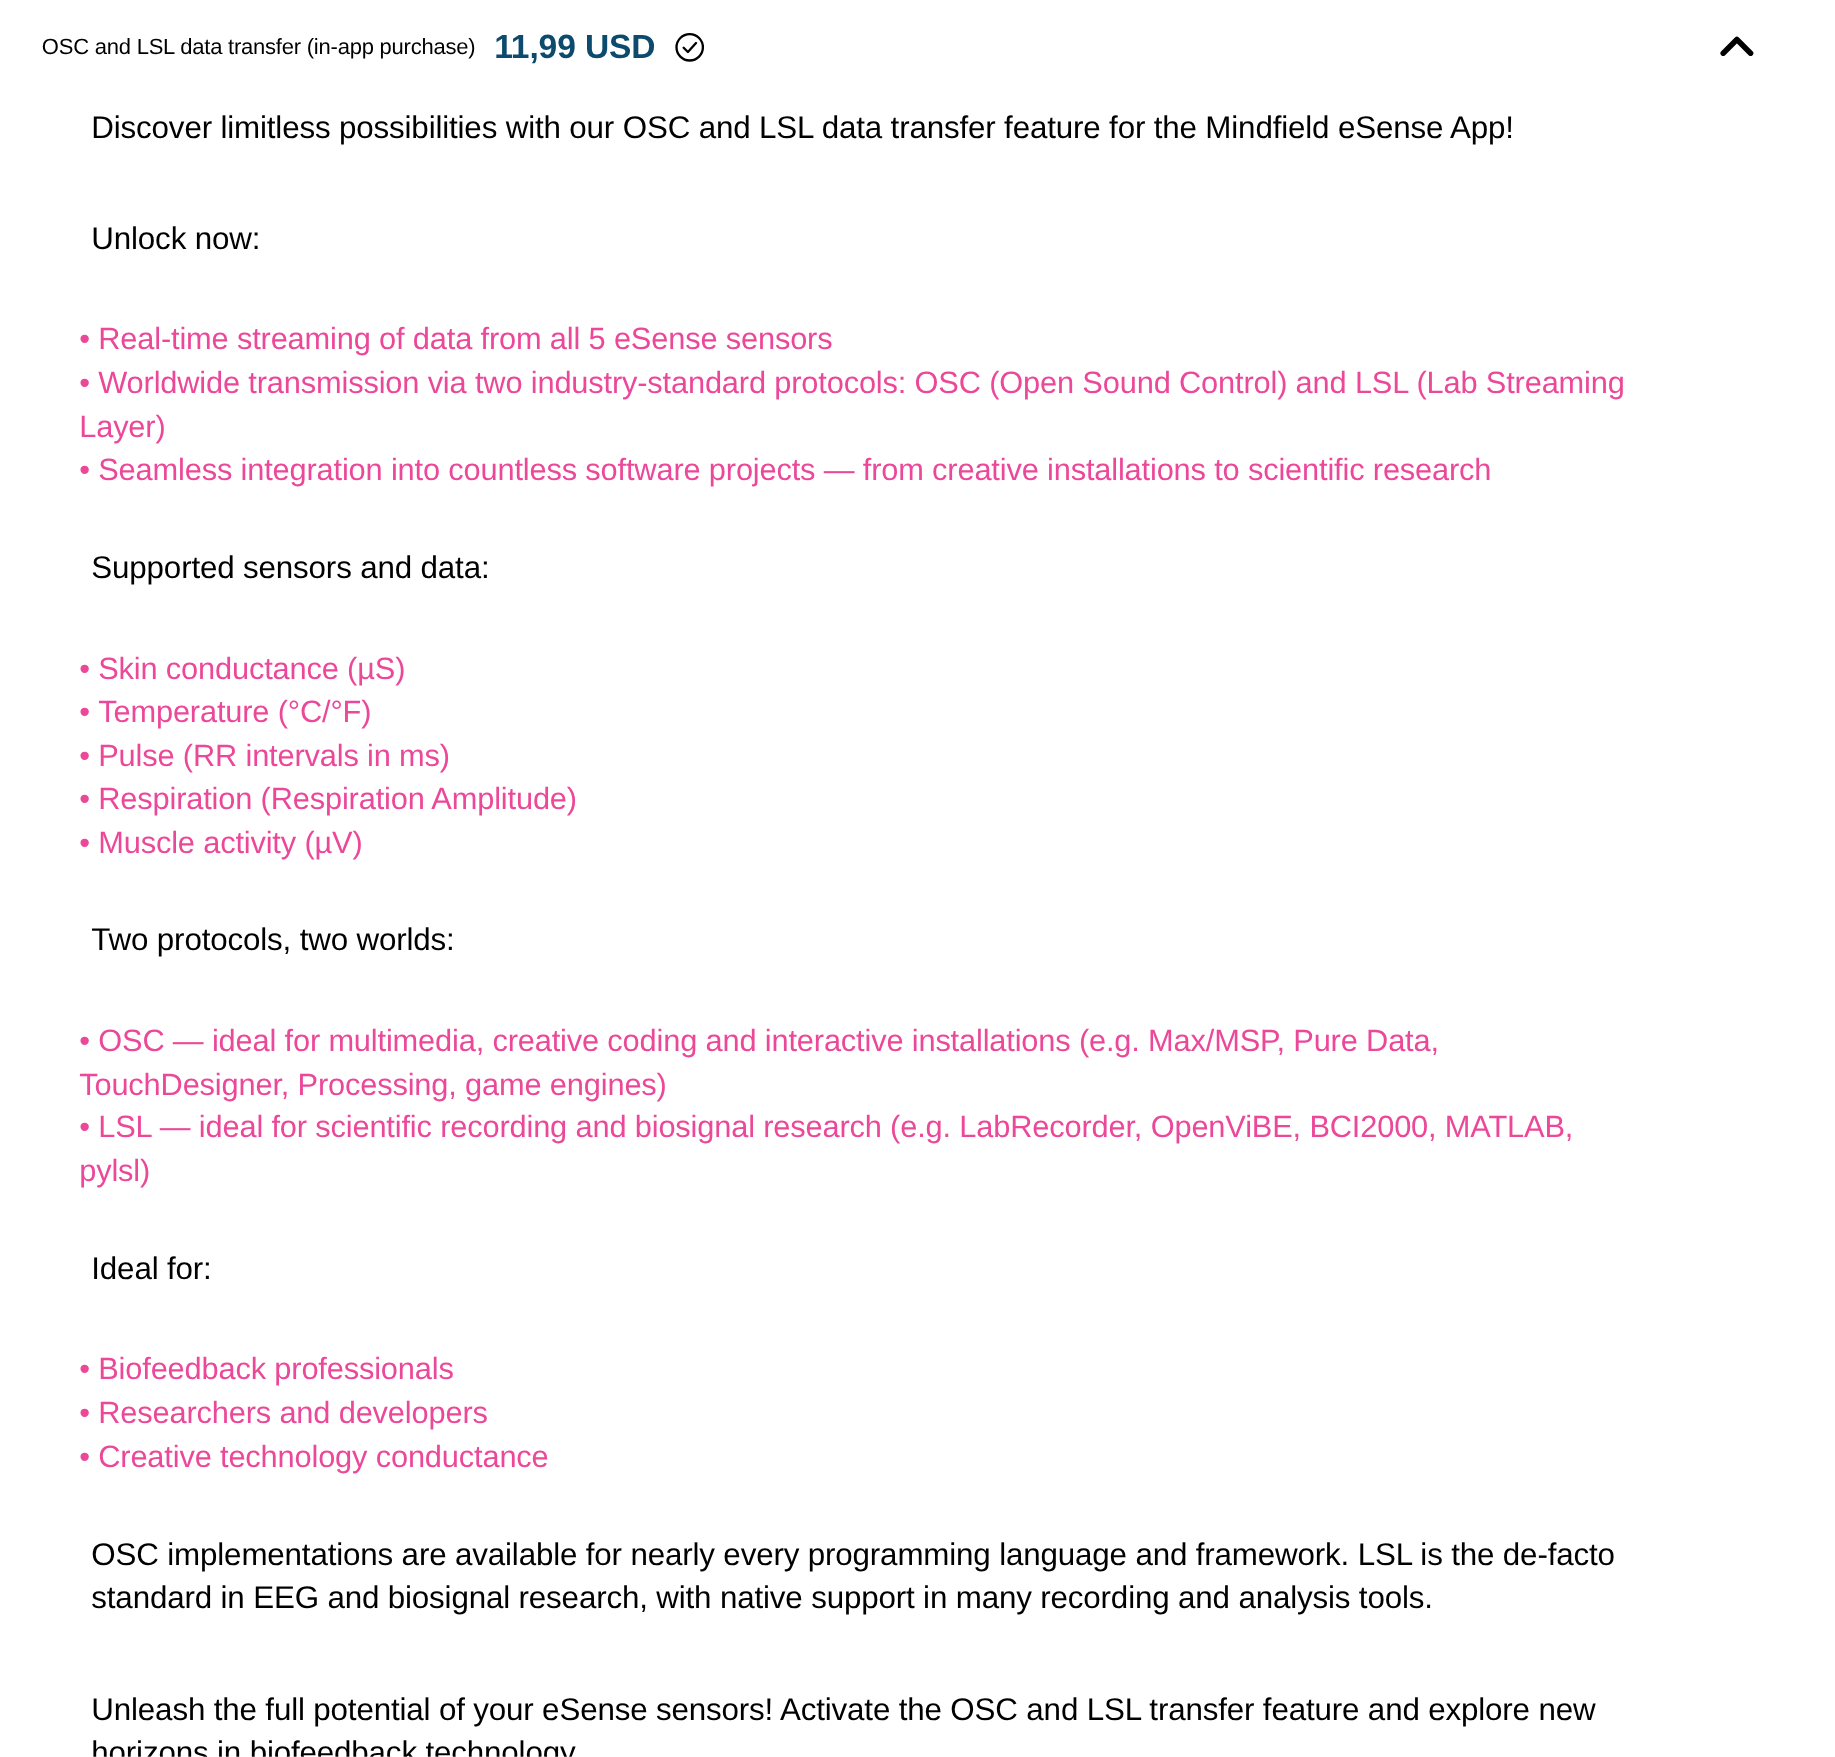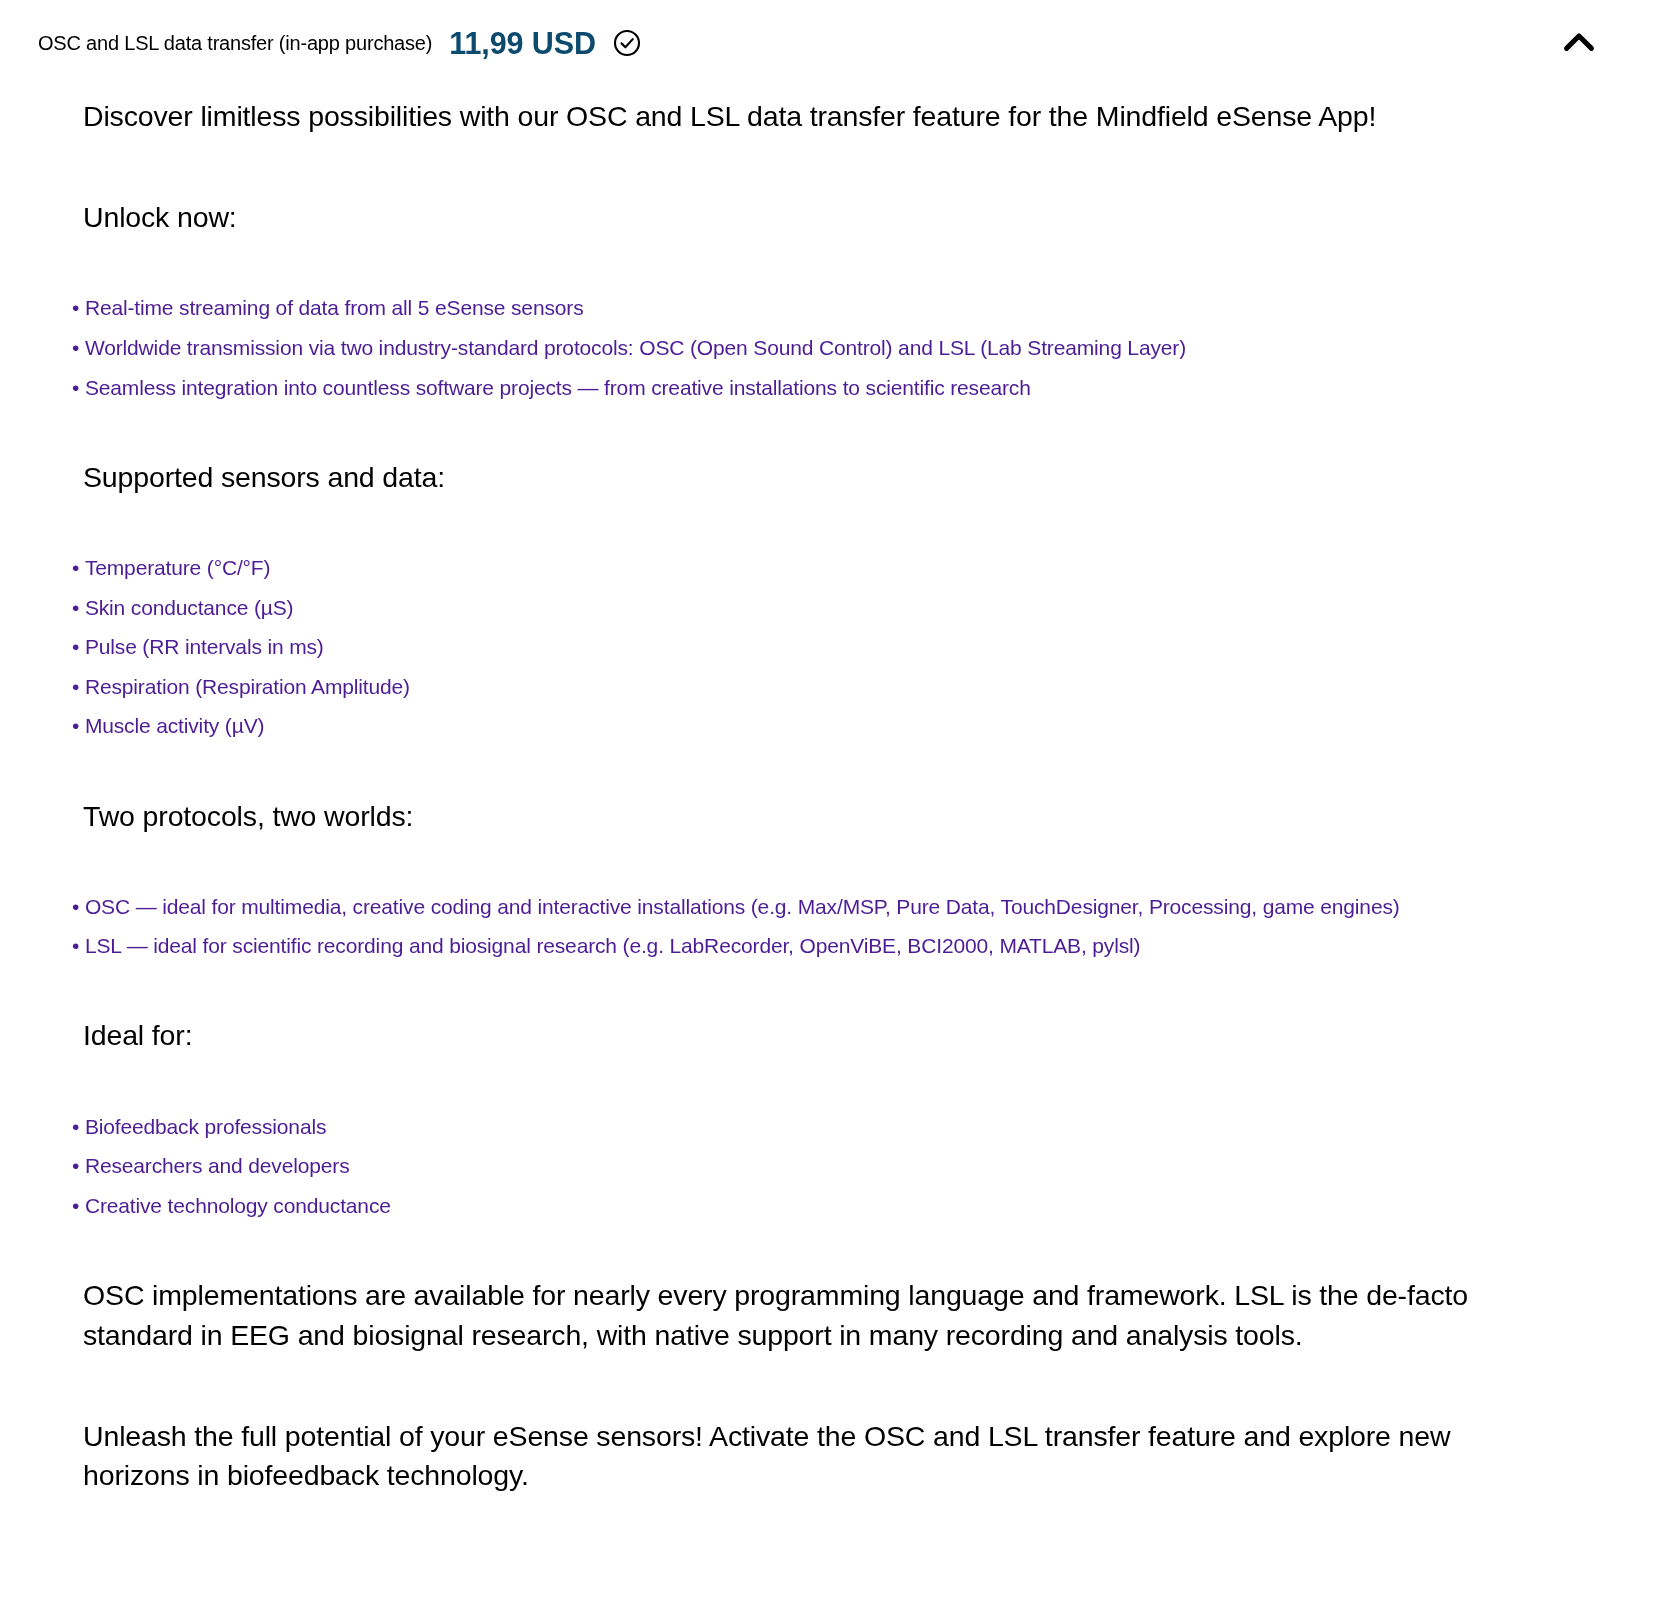--- a/index.html
+++ b/index.html
@@ -82,24 +82,24 @@
     max-width: 1430px;
   }
   .gap { height: 39.6px; }
 
   .bullets {
     list-style: none;
     margin: 0;
     padding: 0;
   }
   .bullets li {
-    font-size: 21px;
+    font-size: 28px;
     line-height: 39.6px;
     letter-spacing: -0.15px;
-    color: #4c1d95;
+    color: #ec4899;
     max-width: 1430px;
     text-indent: 0;
   }
   .bullets li::before {
     content: "\2022\00a0";
   }
 </style>
 </head>
 <body>
 
@@ -142,22 +142,22 @@
       <li>Seamless integration into countless software projects — from creative installations to scientific research</li>
     </ul>
 
     <div class="gap"></div>
 
     <p class="para">Supported sensors and data:</p>
 
     <div class="gap"></div>
 
     <ul class="bullets">
+      <li>Skin conductance (µS)</li>
       <li>Temperature (°C/°F)</li>
-      <li>Skin conductance (µS)</li>
       <li>Pulse (RR intervals in ms)</li>
       <li>Respiration (Respiration Amplitude)</li>
       <li>Muscle activity (µV)</li>
     </ul>
 
     <div class="gap"></div>
 
     <p class="para">Two protocols, two worlds:</p>
 
     <div class="gap"></div>

